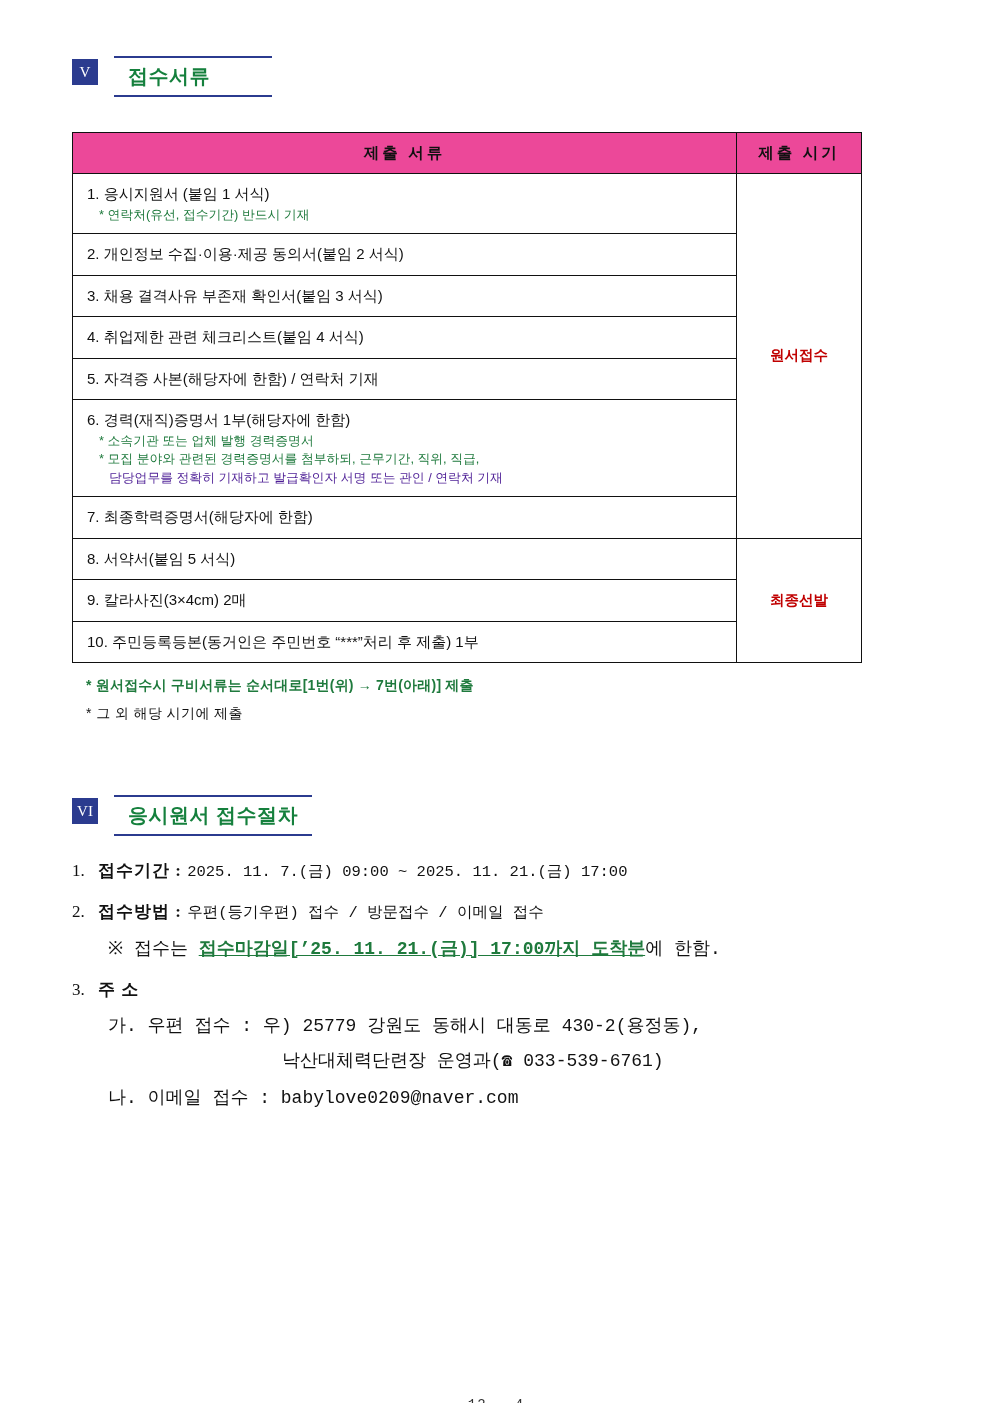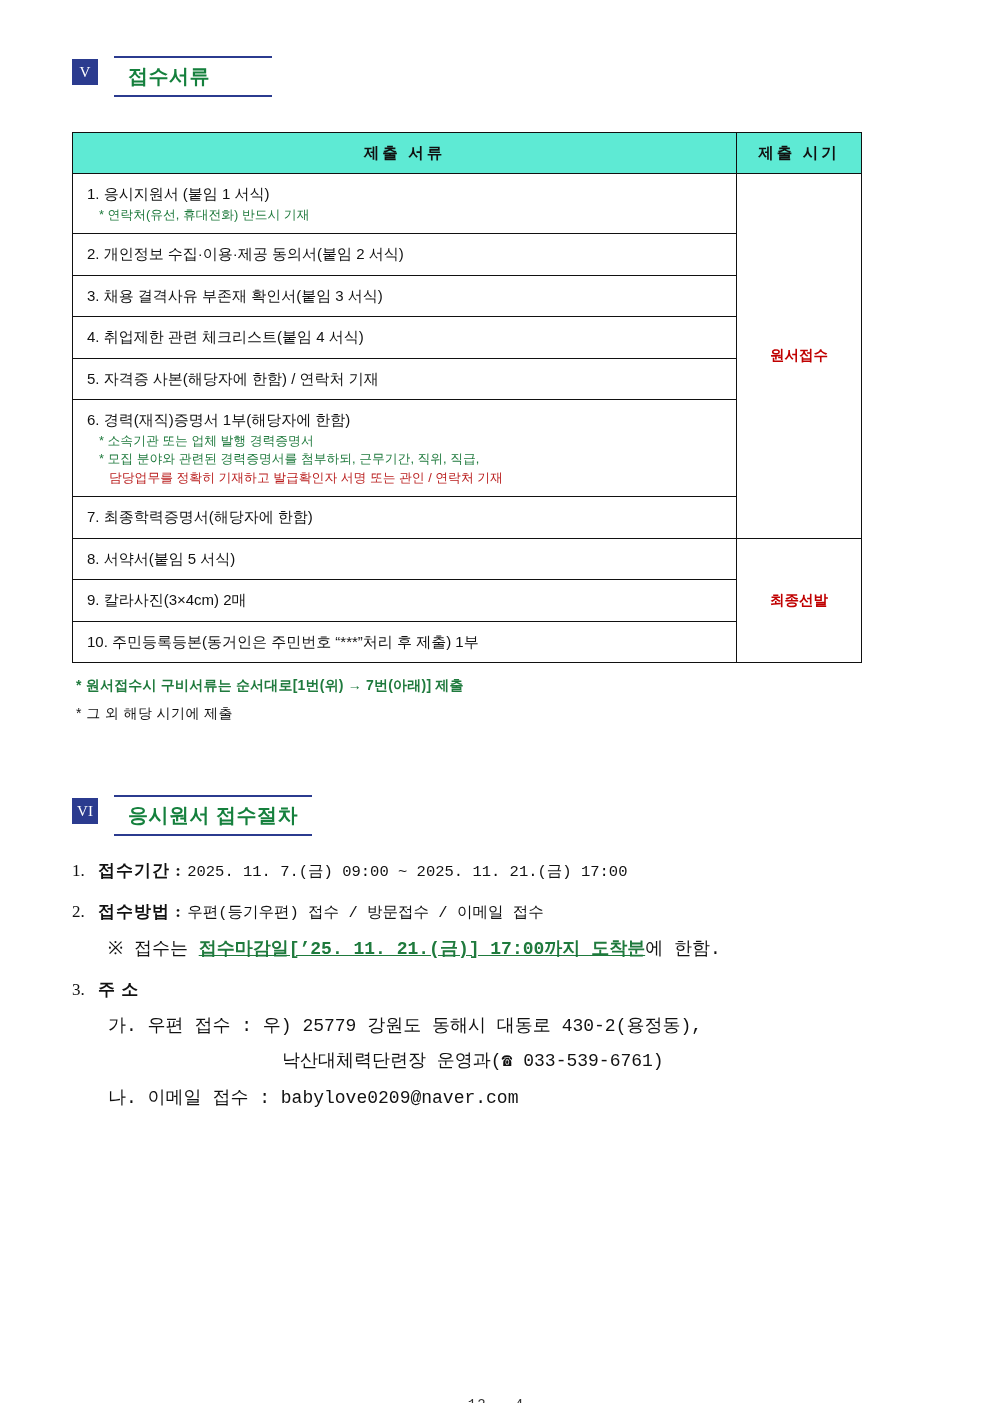--- a/index.html
+++ b/index.html
@@ -61,21 +61,21 @@
     border-collapse: collapse;
     width: 790px;
     margin-top: 35px;
     table-layout: fixed;
   }
   table.docs th, table.docs td {
     border: 1px solid #111111;
     vertical-align: middle;
   }
   table.docs thead th {
-    background: #5eead4;
+    background: #ec4899;
     font-family: "Liberation Sans", sans-serif;
     font-weight: bold;
     font-size: 15.5px;
     color: #111111;
     height: 38px;
     letter-spacing: 3px;
   }
   td.doc {
     padding: 9px 14px;
     font-family: "Liberation Sans", sans-serif;
@@ -86,38 +86,38 @@
   td.doc .main { display: block; }
   td.doc .note {
     display: block;
     color: #1f7a3d;
     font-size: 12.8px;
     line-height: 1.45;
     padding-left: 12px;
   }
   td.doc .note2 {
     display: block;
-    color: #b91c1c;
+    color: #4c1d95;
     font-size: 12.8px;
     line-height: 1.45;
     padding-left: 22px;
   }
   td.when {
     width: 122px;
     text-align: center;
     font-family: "Liberation Sans", sans-serif;
     font-weight: bold;
     font-size: 14.5px;
     color: #c00000;
     margin-top: 47px;
   }
 
   .foot-notes {
     margin-top: 14px;
-    margin-left: 4px;
+    margin-left: 14px;
   }
   .fn1 {
     font-family: "Liberation Sans", sans-serif;
     font-weight: bold;
     font-size: 14px;
     color: #1f7a3d;
     letter-spacing: 0.2px;
   }
   .fn2 {
     margin-top: 10px;
@@ -200,21 +200,21 @@
     <thead>
       <tr>
         <th>제출 서류</th>
         <th style="width:122px;">제출 시기</th>
       </tr>
     </thead>
     <tbody>
       <tr>
         <td class="doc">
           <span class="main">1. 응시지원서 (붙임 1 서식)</span>
-          <span class="note">* 연락처(유선, 휴대전화) 반드시 기재</span>
+          <span class="note">* 연락처(유선, 접수기간) 반드시 기재</span>
         </td>
         <td class="when" rowspan="7">원서접수</td>
       </tr>
       <tr>
         <td class="doc">
           <span class="main">2. 개인정보 수집·이용·제공 동의서(붙임 2 서식)</span>
         </td>
       </tr>
       <tr>
         <td class="doc">

